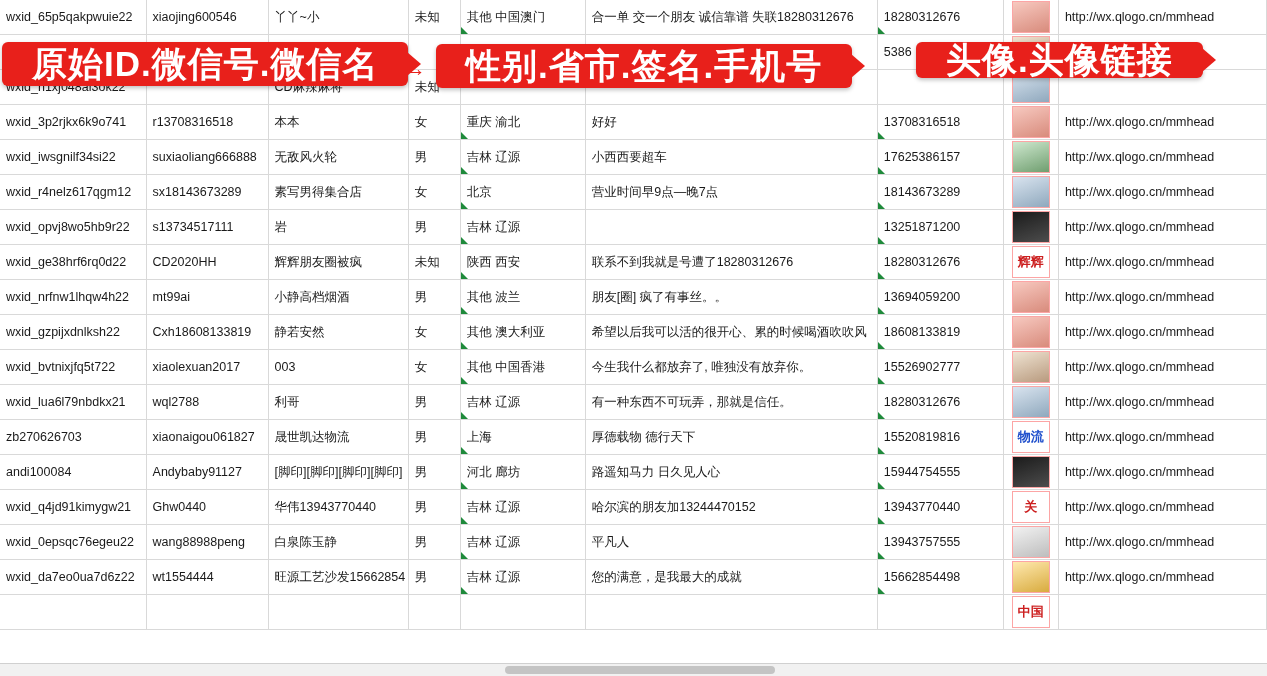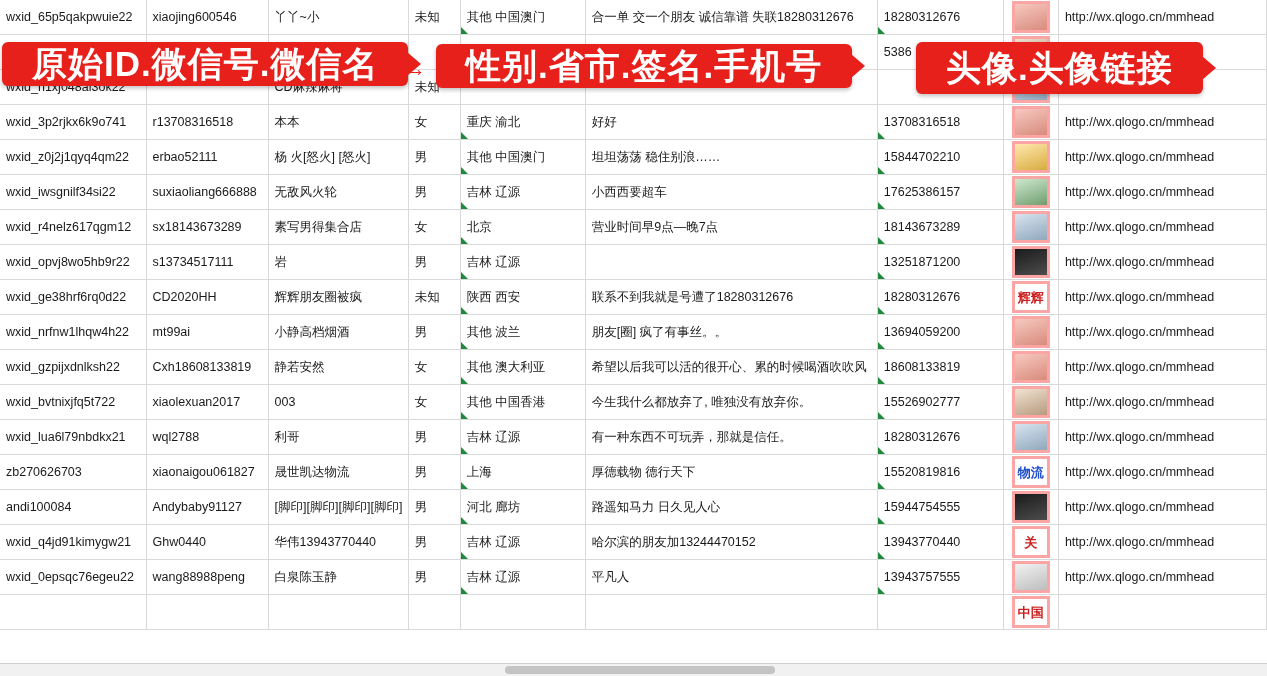--- a/index.html
+++ b/index.html
@@ -51,24 +51,23 @@
   td.phone { color: #1a1a1a; }
   td.link  { color: #1a1a1a; font-size: 12px; }
   td.avatar {
     padding: 0;
     text-align: center;
   }
   .thumb {
     width: 38px;
     height: 32px;
     margin: 0 auto;
-    border: 3px solid #fca5a5;
+    border: 1px solid #fca5a5;
     box-sizing: border-box;
     display: block;
-    font-family: Liberation Mono, monospace;
   }
   
   .tick {
     position: relative;
   }
   .tick::after {
     content: "";
     position: absolute;
     left: 0;
     bottom: 0;
@@ -89,21 +88,21 @@
     font-weight: bold;
     font-size: 35px;
     letter-spacing: 1px;
     border-radius: 6px;
     box-shadow: 0 2px 4px rgba(0,0,0,0.25);
     padding: 0 30px;
     white-space: nowrap;
   }
   .banner.b1 { left: 2px;   top: 42px; height: 44px; }
   .banner.b2 { left: 436px; top: 44px; height: 44px; }
-  .banner.b3 { left: 916px; top: 42px; height: 52px; }
+  .banner.b3 { left: 916px; top: 42px; height: 36px; }
 
   .banner .tail {
     position: absolute;
     right: -13px;
     top: 50%;
     transform: translateY(-50%);
     width: 0;
     height: 0;
     border-left: 14px solid #e8201b;
     border-top: 12px solid transparent;
@@ -226,33 +225,20 @@
           <td class="sex">女</td>
           <td class="region tick">重庆 渝北</td>
           <td class="">好好</td>
           <td class="phone tick">13708316518</td>
           <td class="avatar">
             <div class="thumb a"></div>
           </td>
           <td class="link">http://wx.qlogo.cn/mmhead</td>
         </tr>
         <tr>
-          <td class="">wxid_z0j2j1qyq4qm22</td>
-          <td class="">erbao52111</td>
-          <td class="">杨 火[怒火] [怒火]</td>
-          <td class="sex">男</td>
-          <td class="region tick">其他 中国澳门</td>
-          <td class="">坦坦荡荡 稳住别浪……</td>
-          <td class="phone tick">15844702210</td>
-          <td class="avatar">
-            <div class="thumb e"></div>
-          </td>
-          <td class="link">http://wx.qlogo.cn/mmhead</td>
-        </tr>
-        <tr>
           <td class="">wxid_iwsgnilf34si22</td>
           <td class="">suxiaoliang666888</td>
           <td class="">无敌风火轮</td>
           <td class="sex">男</td>
           <td class="region tick">吉林 辽源</td>
           <td class="">小西西要超车</td>
           <td class="phone tick">17625386157</td>
           <td class="avatar">
             <div class="thumb f"></div>
           </td>
@@ -391,20 +377,33 @@
         <tr>
           <td class="">wxid_0epsqc76egeu22</td>
           <td class="">wang88988peng</td>
           <td class="">白泉陈玉静</td>
           <td class="sex">男</td>
           <td class="region tick">吉林 辽源</td>
           <td class="">平凡人</td>
           <td class="phone tick">13943757555</td>
           <td class="avatar">
             <div class="thumb d"></div>
+          </td>
+          <td class="link">http://wx.qlogo.cn/mmhead</td>
+        </tr>
+        <tr>
+          <td class="">wxid_da7eo0ua7d6z22</td>
+          <td class="">wt1554444</td>
+          <td class="">旺源工艺沙发15662854</td>
+          <td class="sex">男</td>
+          <td class="region tick">吉林 辽源</td>
+          <td class="">您的满意，是我最大的成就</td>
+          <td class="phone tick">15662854498</td>
+          <td class="avatar">
+            <div class="thumb e"></div>
           </td>
           <td class="link">http://wx.qlogo.cn/mmhead</td>
         </tr>
         <tr>
           <td class=""></td>
           <td class=""></td>
           <td class=""></td>
           <td class="sex"></td>
           <td class="region"></td>
           <td class=""></td>

